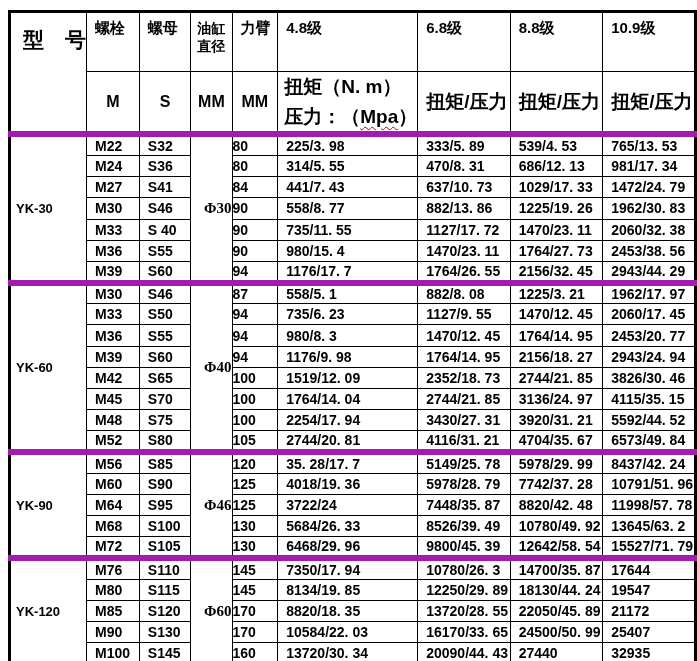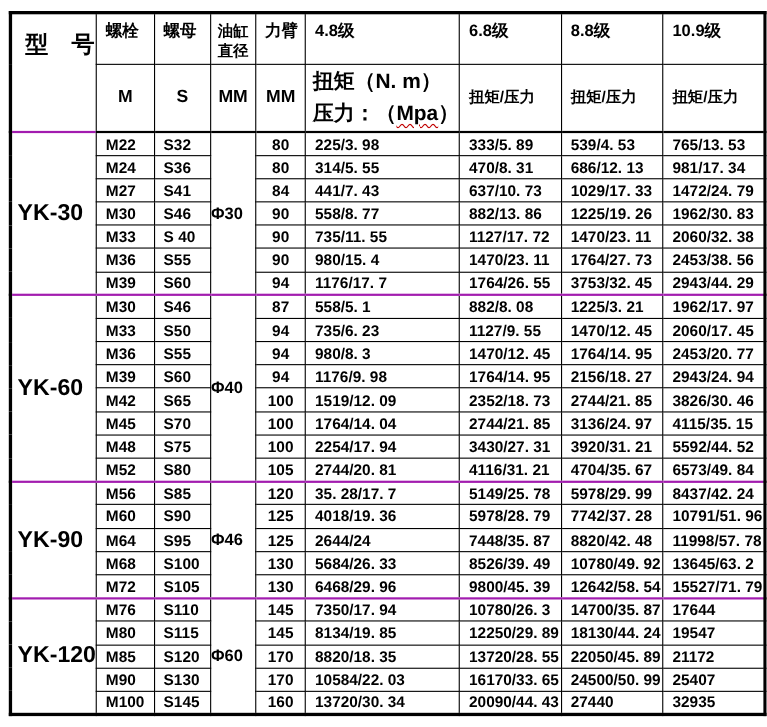--- a/index.html
+++ b/index.html
@@ -22,56 +22,56 @@
     border: 1px solid #000;
     padding: 0;
     white-space: nowrap;
     overflow: hidden;
     font-weight: bold;
   }
   thead th { text-align: left; }
   .r1 th {
     height: 44px;
     vertical-align: top;
-    padding: 6px 0 3px 8px;
+    padding: 6px 0 16px 8px;
     font-size: 15px;
   }
   .r1 th.model-head {
     font-size: 21px;
     padding: 13px 0 0 12px;
   }
   .r1 th.cyl-head {
     line-height: 1.3;
     padding-left: 6px;
     font-size: 14px;
   }
   .r2 th {
     height: 61px;
     vertical-align: middle;
     padding-left: 8px;
-    font-size: 14px;
+    font-size: 19px;
     border-bottom: 2px solid #000;
   }
   .r2 th.unit { text-align: center; padding-left: 0; font-size: 16px; }
   .r2 th.torque-head {
     font-size: 19px;
     line-height: 1.55;
     padding-left: 6px;
   }
   tbody td {
     height: 21.2px;
     font-size: 14px;
     vertical-align: middle;
   }
-  td.model-col { font-size: 21px; padding-left: 5px; }
+  td.model-col { font-size: 13px; padding-left: 5px; }
   td.bolt-col, td.nut-col { padding-left: 8px; }
-  td.cyl-col { text-align: left; font-size: 15px; }
-  td.arm-col { text-align: center; }
+  td.cyl-col { text-align: right; font-size: 15px; font-family: Liberation Serif, serif; }
+  td.arm-col { }
   td.grade-col { padding-left: 8px; }
-  tr.section-start td { border-top: 2px solid #a21caf; }
+  tr.section-start td { border-top: 6px solid #a21caf; }
   .wavy {
     text-decoration: underline;
     text-decoration-style: wavy;
     text-decoration-color: #c00000;
     text-decoration-thickness: 1px;
     text-underline-offset: 3px;
   }
 </style>
 </head>
 <body>
@@ -167,21 +167,21 @@
         <td class="grade-col">1470/23. 11</td>
         <td class="grade-col">1764/27. 73</td>
         <td class="grade-col">2453/38. 56</td>
       </tr>
       <tr>
         <td class="bolt-col">M39</td>
         <td class="nut-col">S60</td>
         <td class="arm-col">94</td>
         <td class="grade-col">1176/17. 7</td>
         <td class="grade-col">1764/26. 55</td>
-        <td class="grade-col">3753/32. 45</td>
+        <td class="grade-col">2156/32. 45</td>
         <td class="grade-col">2943/44. 29</td>
       </tr>
       <tr class="section-start">
         <td class="model-col" rowspan="8">YK-60</td>
         <td class="bolt-col">M30</td>
         <td class="nut-col">S46</td>
         <td class="cyl-col" rowspan="8">Φ40</td>
         <td class="arm-col">87</td>
         <td class="grade-col">558/5. 1</td>
         <td class="grade-col">882/8. 08</td>
@@ -268,21 +268,21 @@
         <td class="arm-col">125</td>
         <td class="grade-col">4018/19. 36</td>
         <td class="grade-col">5978/28. 79</td>
         <td class="grade-col">7742/37. 28</td>
         <td class="grade-col">10791/51. 96</td>
       </tr>
       <tr>
         <td class="bolt-col">M64</td>
         <td class="nut-col">S95</td>
         <td class="arm-col">125</td>
-        <td class="grade-col">2644/24</td>
+        <td class="grade-col">3722/24</td>
         <td class="grade-col">7448/35. 87</td>
         <td class="grade-col">8820/42. 48</td>
         <td class="grade-col">11998/57. 78</td>
       </tr>
       <tr>
         <td class="bolt-col">M68</td>
         <td class="nut-col">S100</td>
         <td class="arm-col">130</td>
         <td class="grade-col">5684/26. 33</td>
         <td class="grade-col">8526/39. 49</td>

